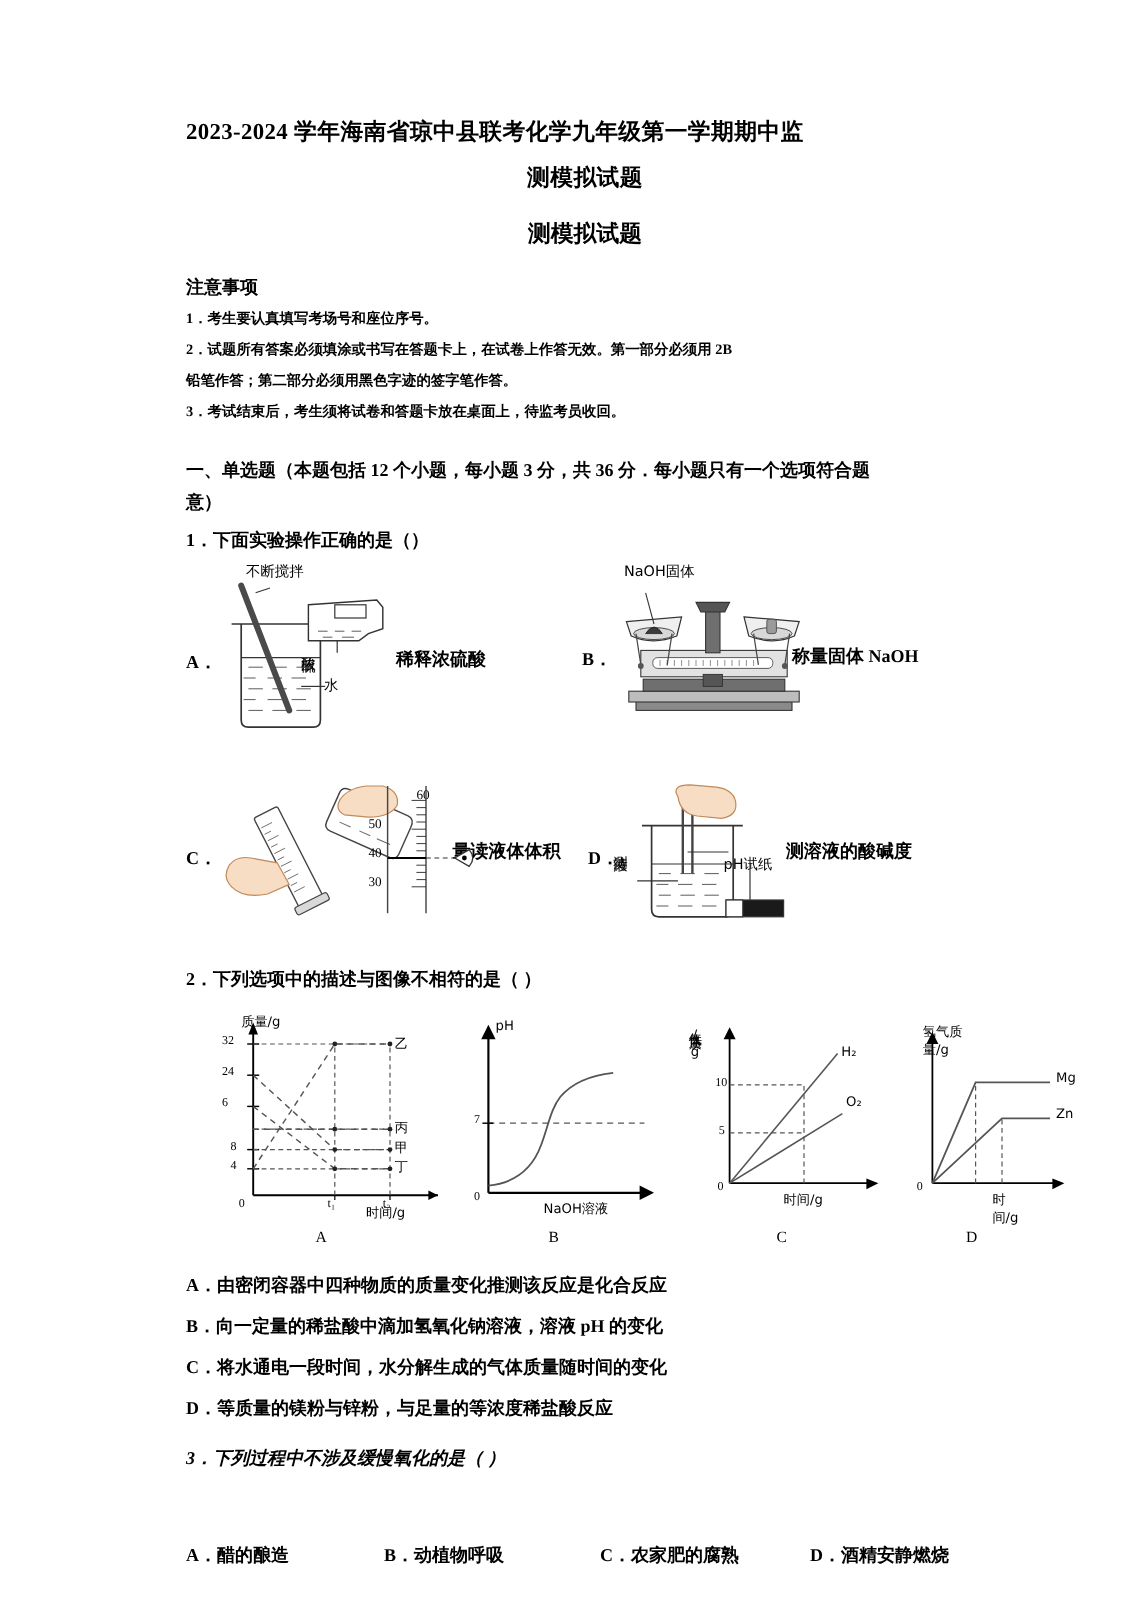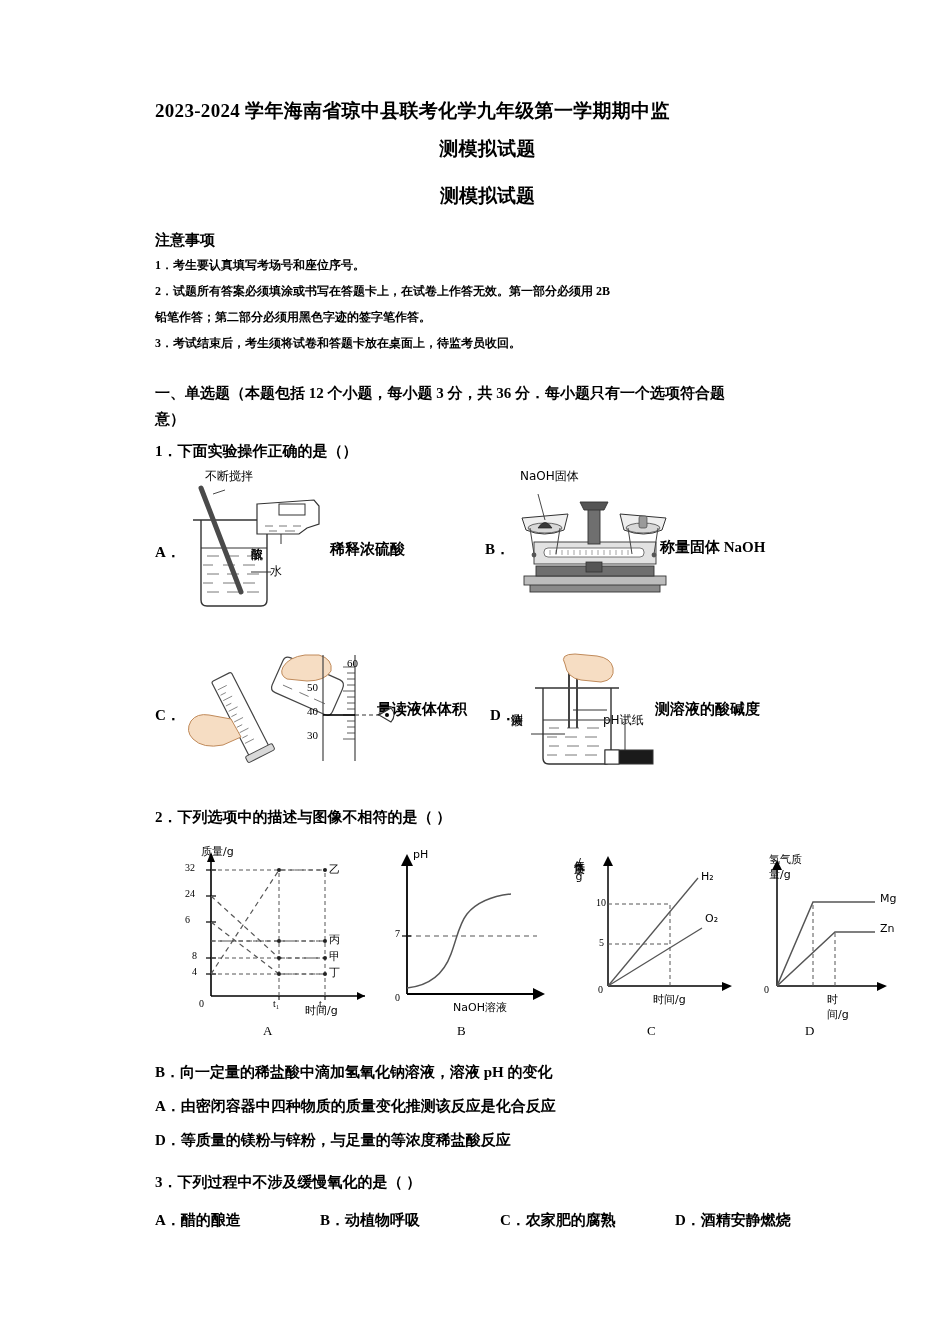--- a/index.html
+++ b/index.html
@@ -79,21 +79,21 @@
     line-height: 34px;
     margin: 0;
   }
   .q3-opts {
     font-size: 15px;
     font-weight: bold;
     line-height: 30px;
     margin: 10px 0 0 0;
     display: flex;
   }
-  .q3-opts span { display: inline-block; }
+  .q3-opts span { display: inline-block; margin-top: 43px; }
   .q3-opts .o1 { width: 165px; }
   .q3-opts .o2 { width: 180px; }
   .q3-opts .o3 { width: 175px; }
 
   
   .fig1 {
     position: relative;
     width: 665px;
     height: 330px;
     margin-top: 4px;
@@ -488,25 +488,26 @@
     <div class="axnum" style="position:absolute; left:609px; top:144px;">0</div>
     <div class="axlab" style="position:absolute; left:725px; top:52px;">Mg</div>
     <div class="axlab" style="position:absolute; left:725px; top:82px;">Zn</div>
 
     <div class="chart-letter" style="left:108px;">A</div>
     <div class="chart-letter" style="left:302px;">B</div>
     <div class="chart-letter" style="left:492px;">C</div>
     <div class="chart-letter" style="left:650px;">D</div>
   </div>
 
+  <div class="opt-line">A．由密闭容器中四种物质的质量变化推测该反应是化合反应</div>
   <div class="opt-line">B．向一定量的稀盐酸中滴加氢氧化钠溶液，溶液 pH 的变化</div>
-  <div class="opt-line">A．由密闭容器中四种物质的质量变化推测该反应是化合反应</div>
+  <div class="opt-line">C．将水通电一段时间，水分解生成的气体质量随时间的变化</div>
   <div class="opt-line">D．等质量的镁粉与锌粉，与足量的等浓度稀盐酸反应</div>
 
-  <div class="q-line" style="margin-top:12px;">3．下列过程中不涉及缓慢氧化的是（  ）</div>
+  <div class="q-line" style="margin-top:12px;font-style:italic;">3．下列过程中不涉及缓慢氧化的是（  ）</div>
   <div class="q3-opts">
     <span class="o1">A．醋的酿造</span>
     <span class="o2">B．动植物呼吸</span>
     <span class="o3">C．农家肥的腐熟</span>
     <span class="o4">D．酒精安静燃烧</span>
   </div>
 
 </div>
 </div>
 

